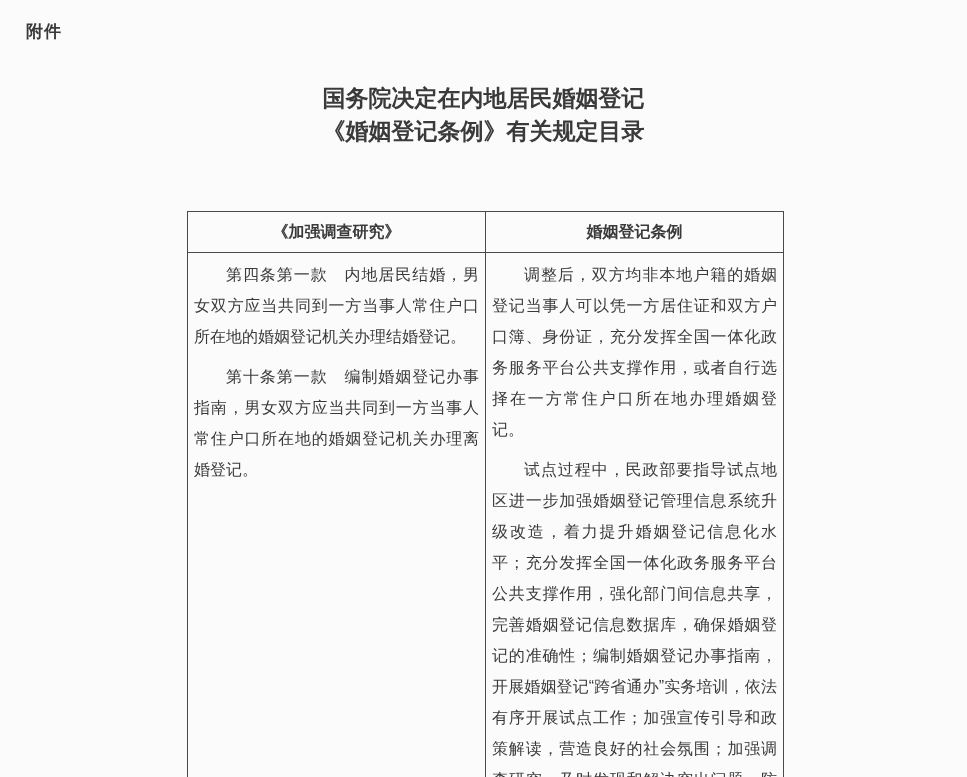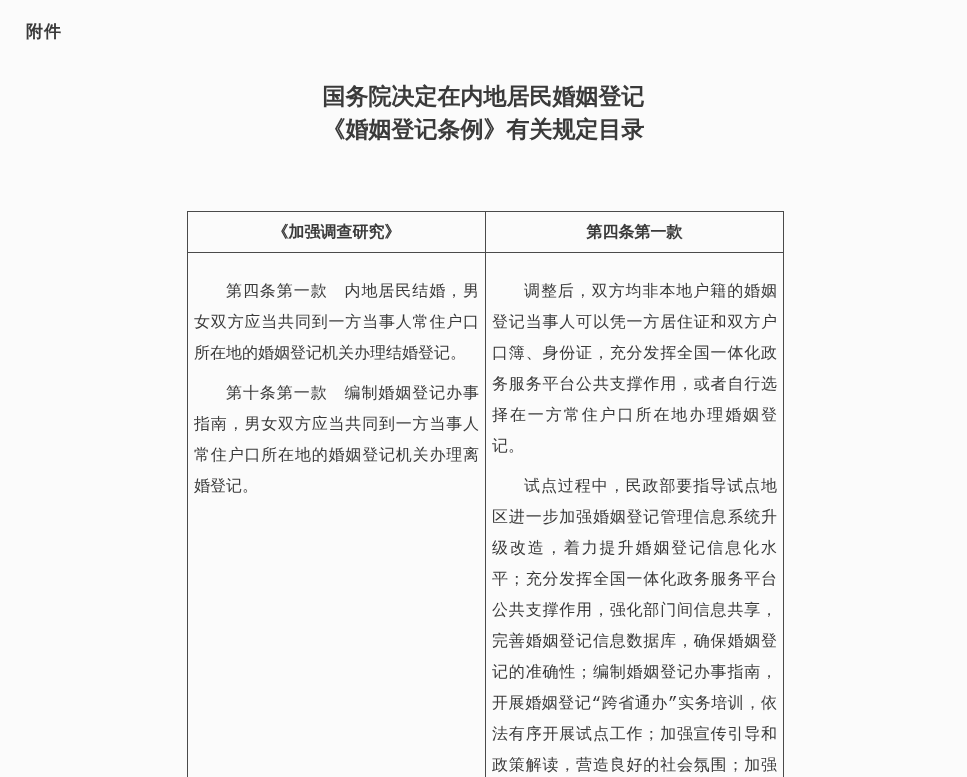--- a/index.html
+++ b/index.html
@@ -5,21 +5,21 @@
   html, body {
     margin: 0;
     padding: 0;
     background: #fbfbfb;
   }
   .page {
     position: relative;
     width: 967px;
     height: 777px;
     background: #fbfbfb;
-    font-family: Liberation Mono, monospace;
+    font-family: Liberation Sans, sans-serif;
     color: #3a3a3a;
     overflow: hidden;
   }
   .attachment-label {
     position: absolute;
     left: 26px;
     top: 20px;
     font-size: 17px;
     font-weight: bold;
     letter-spacing: 1px;
@@ -60,40 +60,40 @@
     vertical-align: top;
     padding: 2px 6px 6px 6px;
     line-height: 31px;
     text-align: justify;
   }
   table.reg-table td p {
     margin: 9px 0 0 0;
     text-indent: 2em;
   }
   table.reg-table td p:first-child {
-    margin-top: 22px;
+    margin-top: 4px;
   }
 </style>
 </head>
 <body>
 
 <div class="page">
 
   <div class="attachment-label">附件</div>
 
   <div class="doc-title">
     <div>国务院决定在内地居民婚姻登记</div>
     <div>《婚姻登记条例》有关规定目录</div>
   </div>
 
   <table class="reg-table">
     <thead>
       <tr>
         <th>《加强调查研究》</th>
-        <th>第四条第一款</th>
+        <th>婚姻登记条例</th>
       </tr>
     </thead>
     <tbody>
       <tr>
         <td>
           <p>第四条第一款　内地居民结婚，男女双方应当共同到一方当事人常住户口所在地的婚姻登记机关办理结婚登记。</p>
           <p>第十条第一款　编制婚姻登记办事指南，男女双方应当共同到一方当事人常住户口所在地的婚姻登记机关办理离婚登记。</p>
         </td>
         <td>
           <p>调整后，双方均非本地户籍的婚姻登记当事人可以凭一方居住证和双方户口簿、身份证，充分发挥全国一体化政务服务平台公共支撑作用，或者自行选择在一方常住户口所在地办理婚姻登记。</p>

